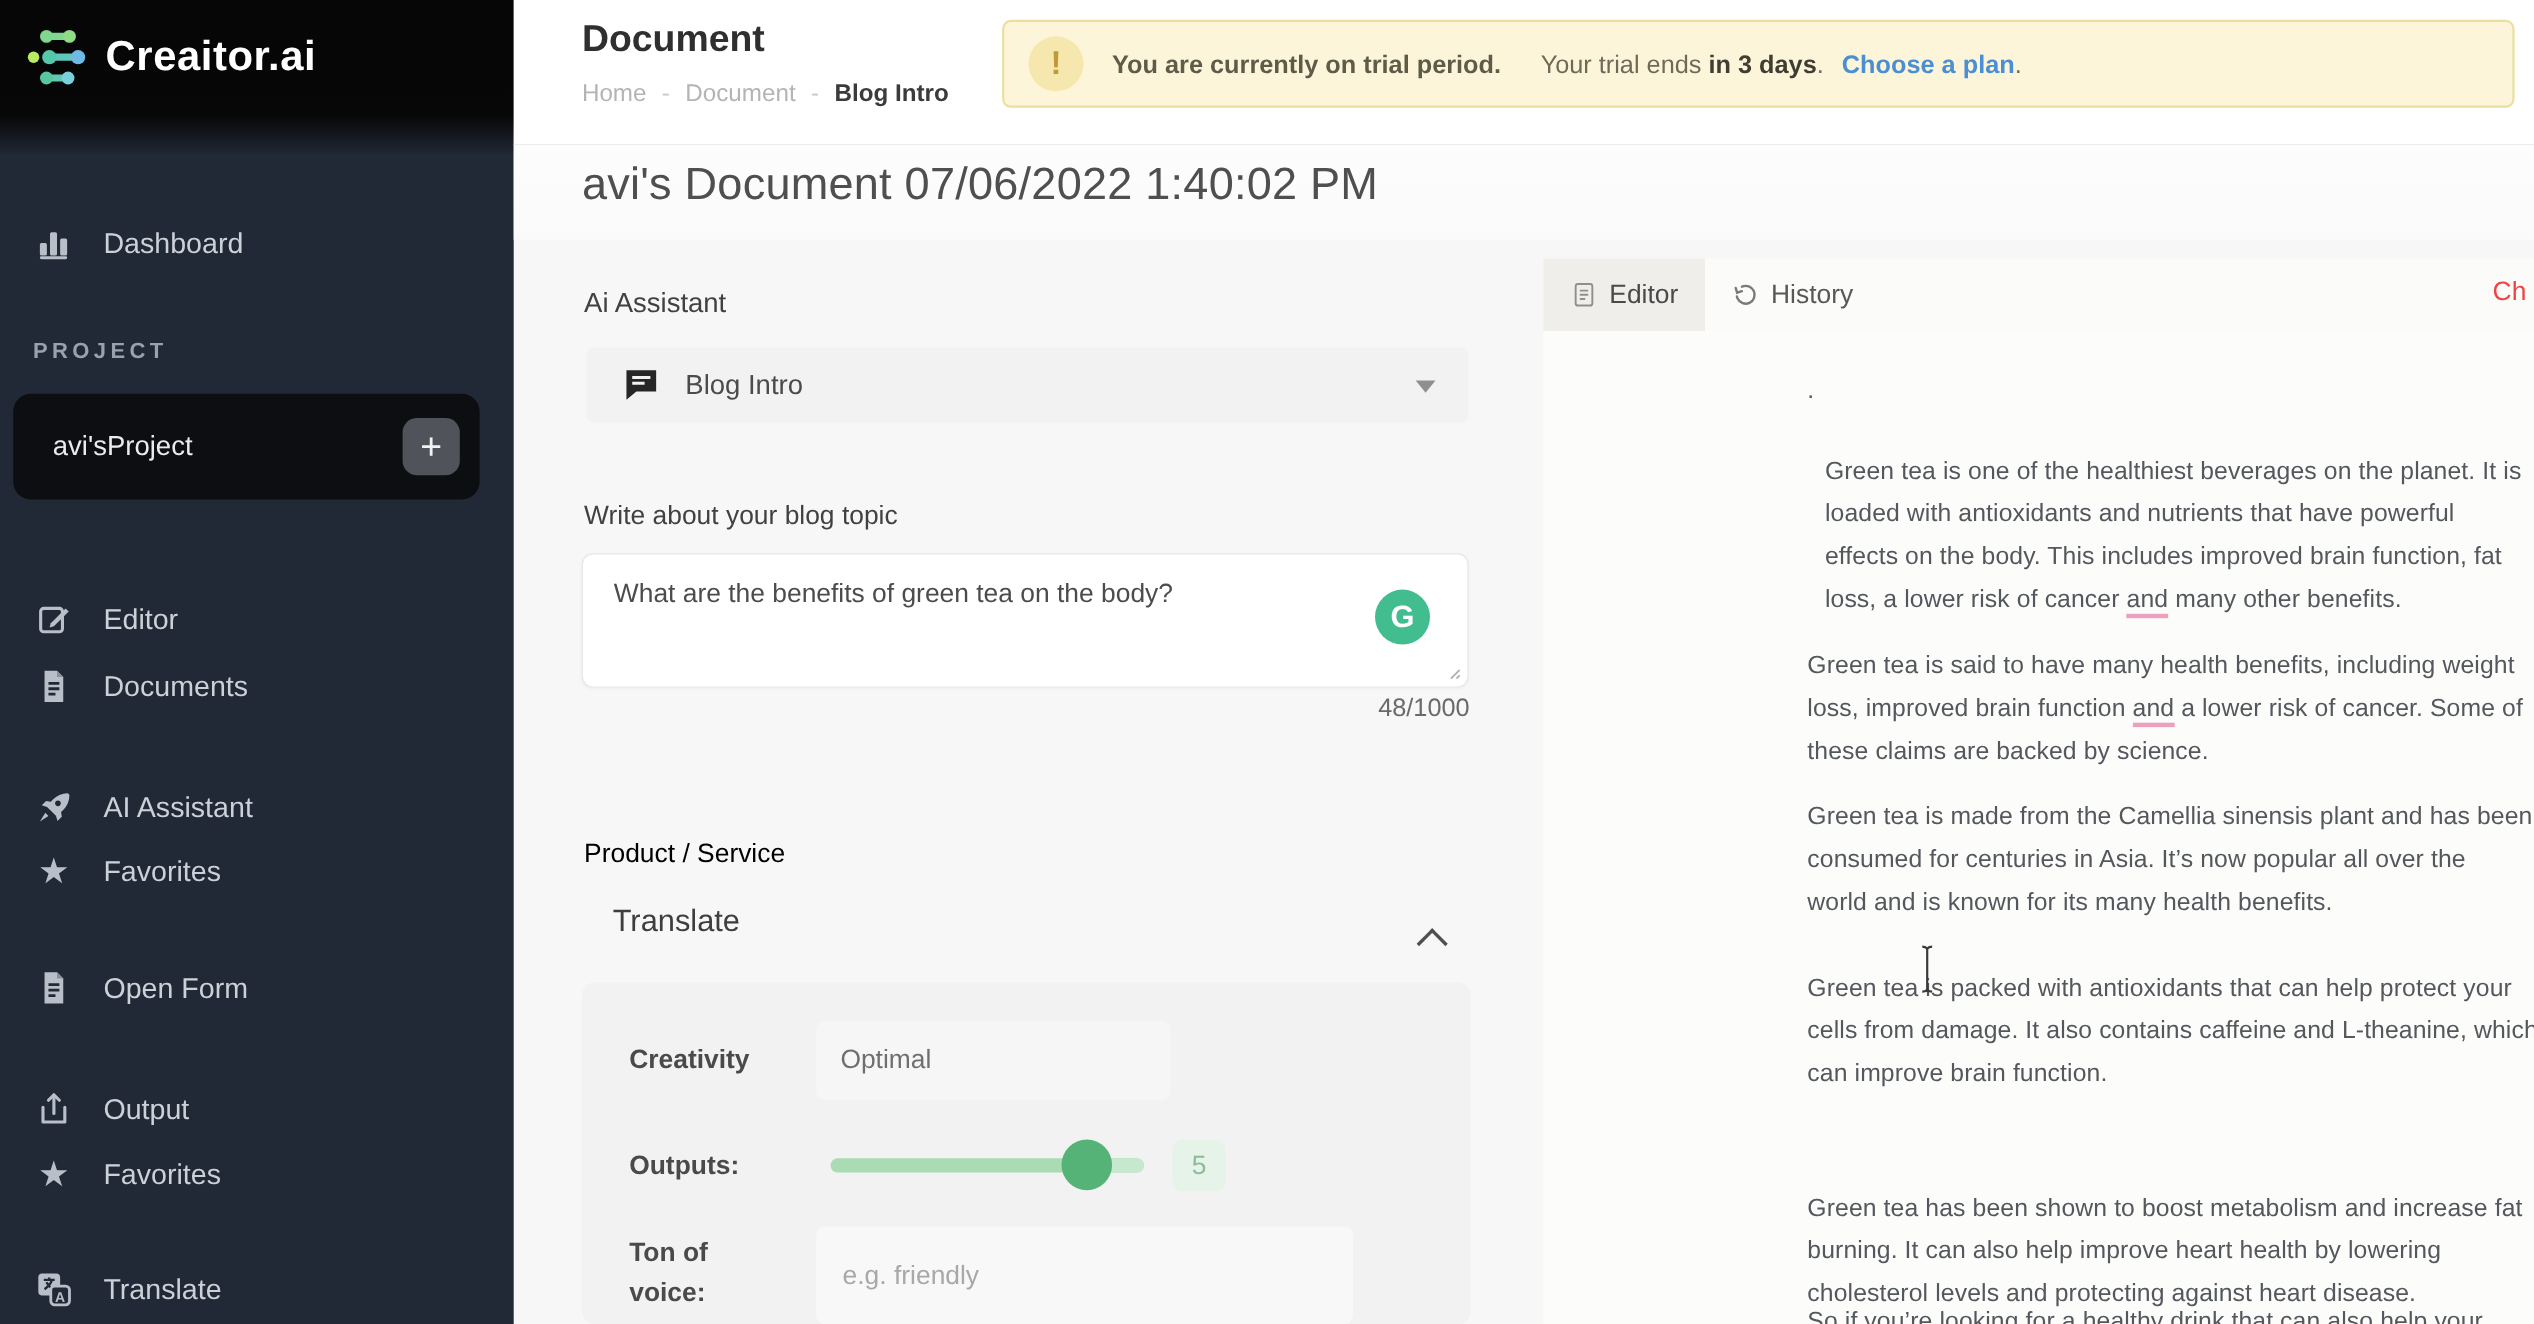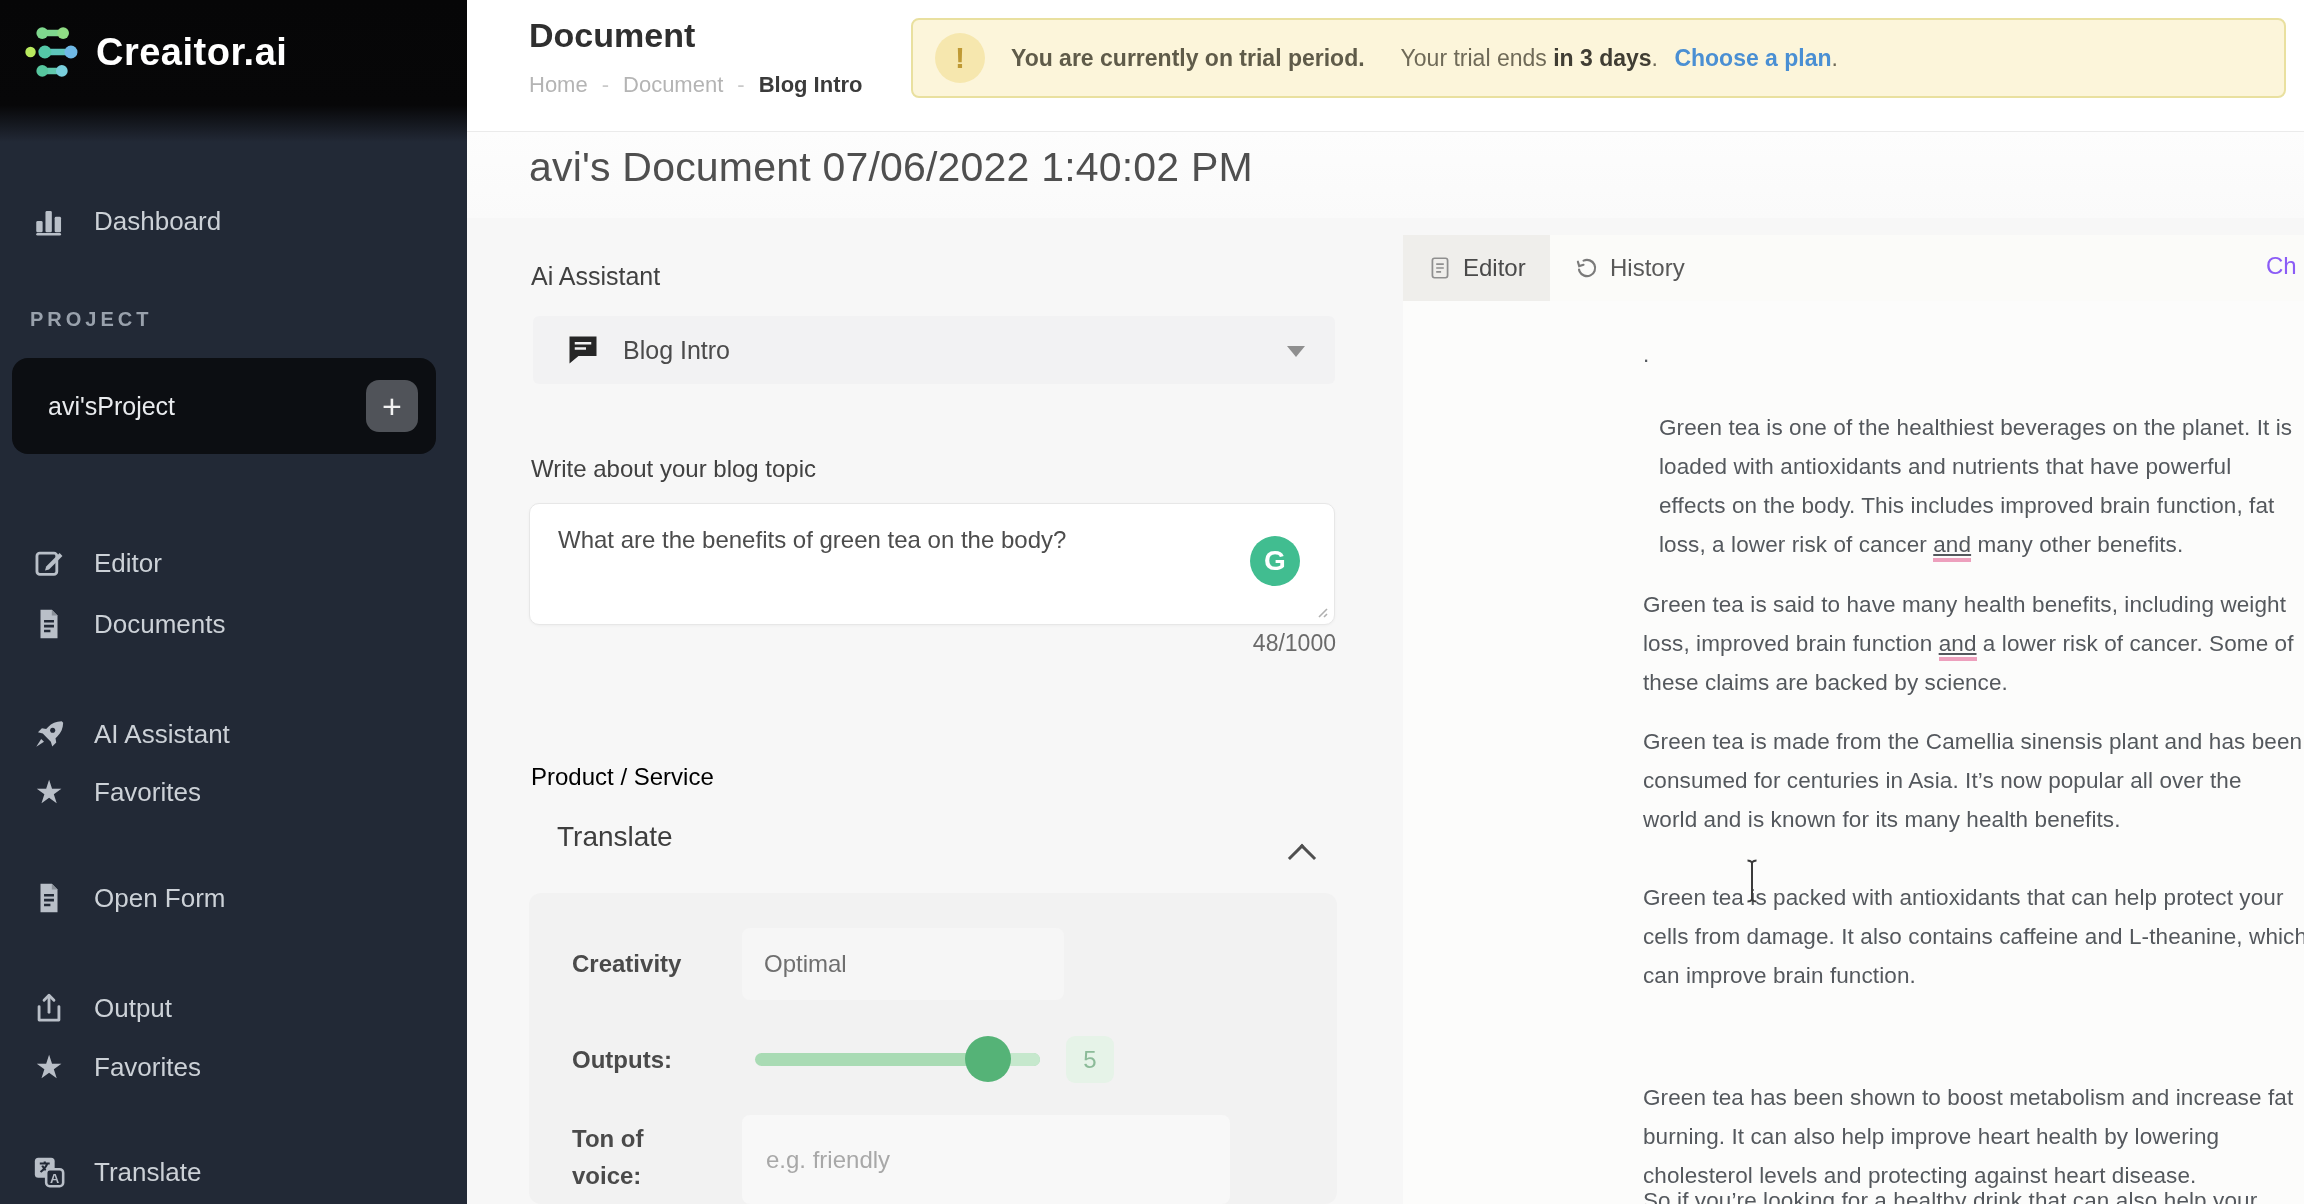--- a/index.html
+++ b/index.html
@@ -103,28 +103,28 @@
   .tone-input::placeholder { color:#a8a8a8; }
 
   
   .tabbar { position:absolute; left:1403px; top:235px; width:901px; height:66px; background:#fbfbf9; }
   .tab { position:absolute; top:0; height:66px; display:flex; align-items:center; cursor:pointer; }
   .tab-editor { left:0; width:147px; background:#efeeeb; }
   .tab-history { left:147px; width:190px; }
   .tab .tico { width:26px; height:26px; margin-left:24px; color:#8f8f8f; }
   .tab .tlabel { font-size:24px; color:#4a4a4a; margin-left:10px; }
   .tab-history .tlabel { color:#585858; }
-  .tab-right-trunc { position:absolute; left:2266px; top:252px; font-size:24px; color:#8b5cf6; }
+  .tab-right-trunc { position:absolute; left:2266px; top:252px; font-size:24px; color:#ef4444; }
 
   .editor-page { position:absolute; left:1403px; top:301px; width:1101px; height:903px; background:#fcfcfb; }
   .editor-lead { position:absolute; left:1643px; top:342px; font-size:22.5px; color:#54585d; }
   .editor-content { position:absolute; left:0; top:0; width:2304px; height:1204px; pointer-events:none; }
   .para { position:absolute; left:1643px; font-size:22.5px; line-height:39px; color:#54585d; white-space:nowrap; letter-spacing:.1px; }
   .eline { display:block; white-space:nowrap; }
-  .gram-underline { border-bottom:4px solid #eda0bd; padding-bottom:1px; pointer-events:auto; cursor:pointer;text-decoration:underline; }
+  .gram-underline { border-bottom:4px solid #eda0bd; padding-bottom:1px; pointer-events:auto; cursor:pointer; }
   .text-cursor { position:absolute; left:1742px; top:856px; width:20px; height:50px; }
 </style>
 </head>
 <body>
 
 <div class="screen">
 
   <aside class="sidebar">
     <div class="sidebar-header"></div>
     <div class="logo">

